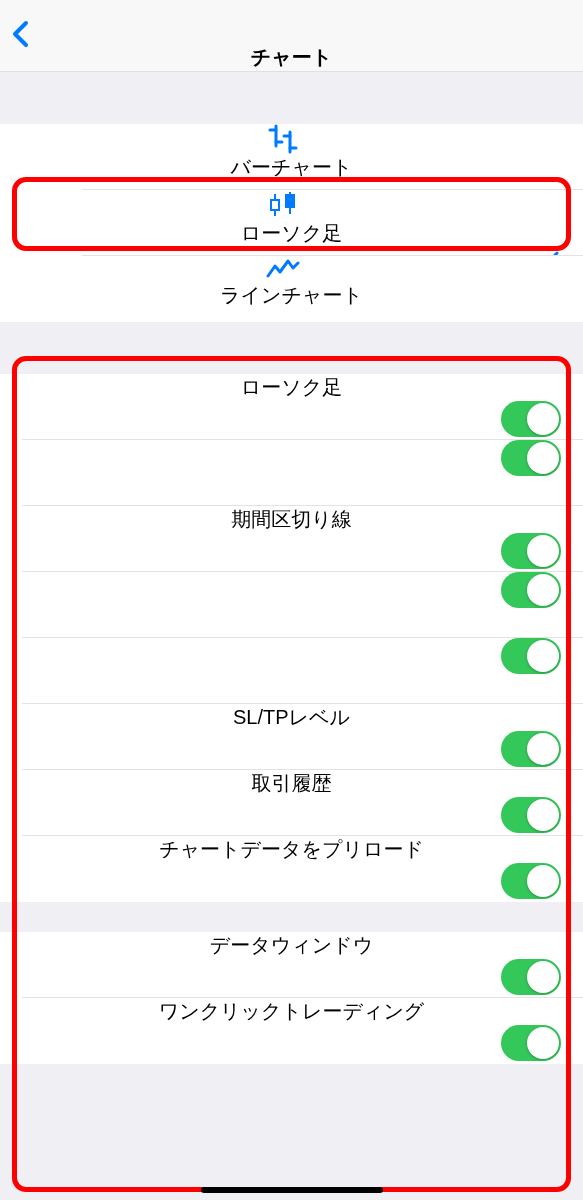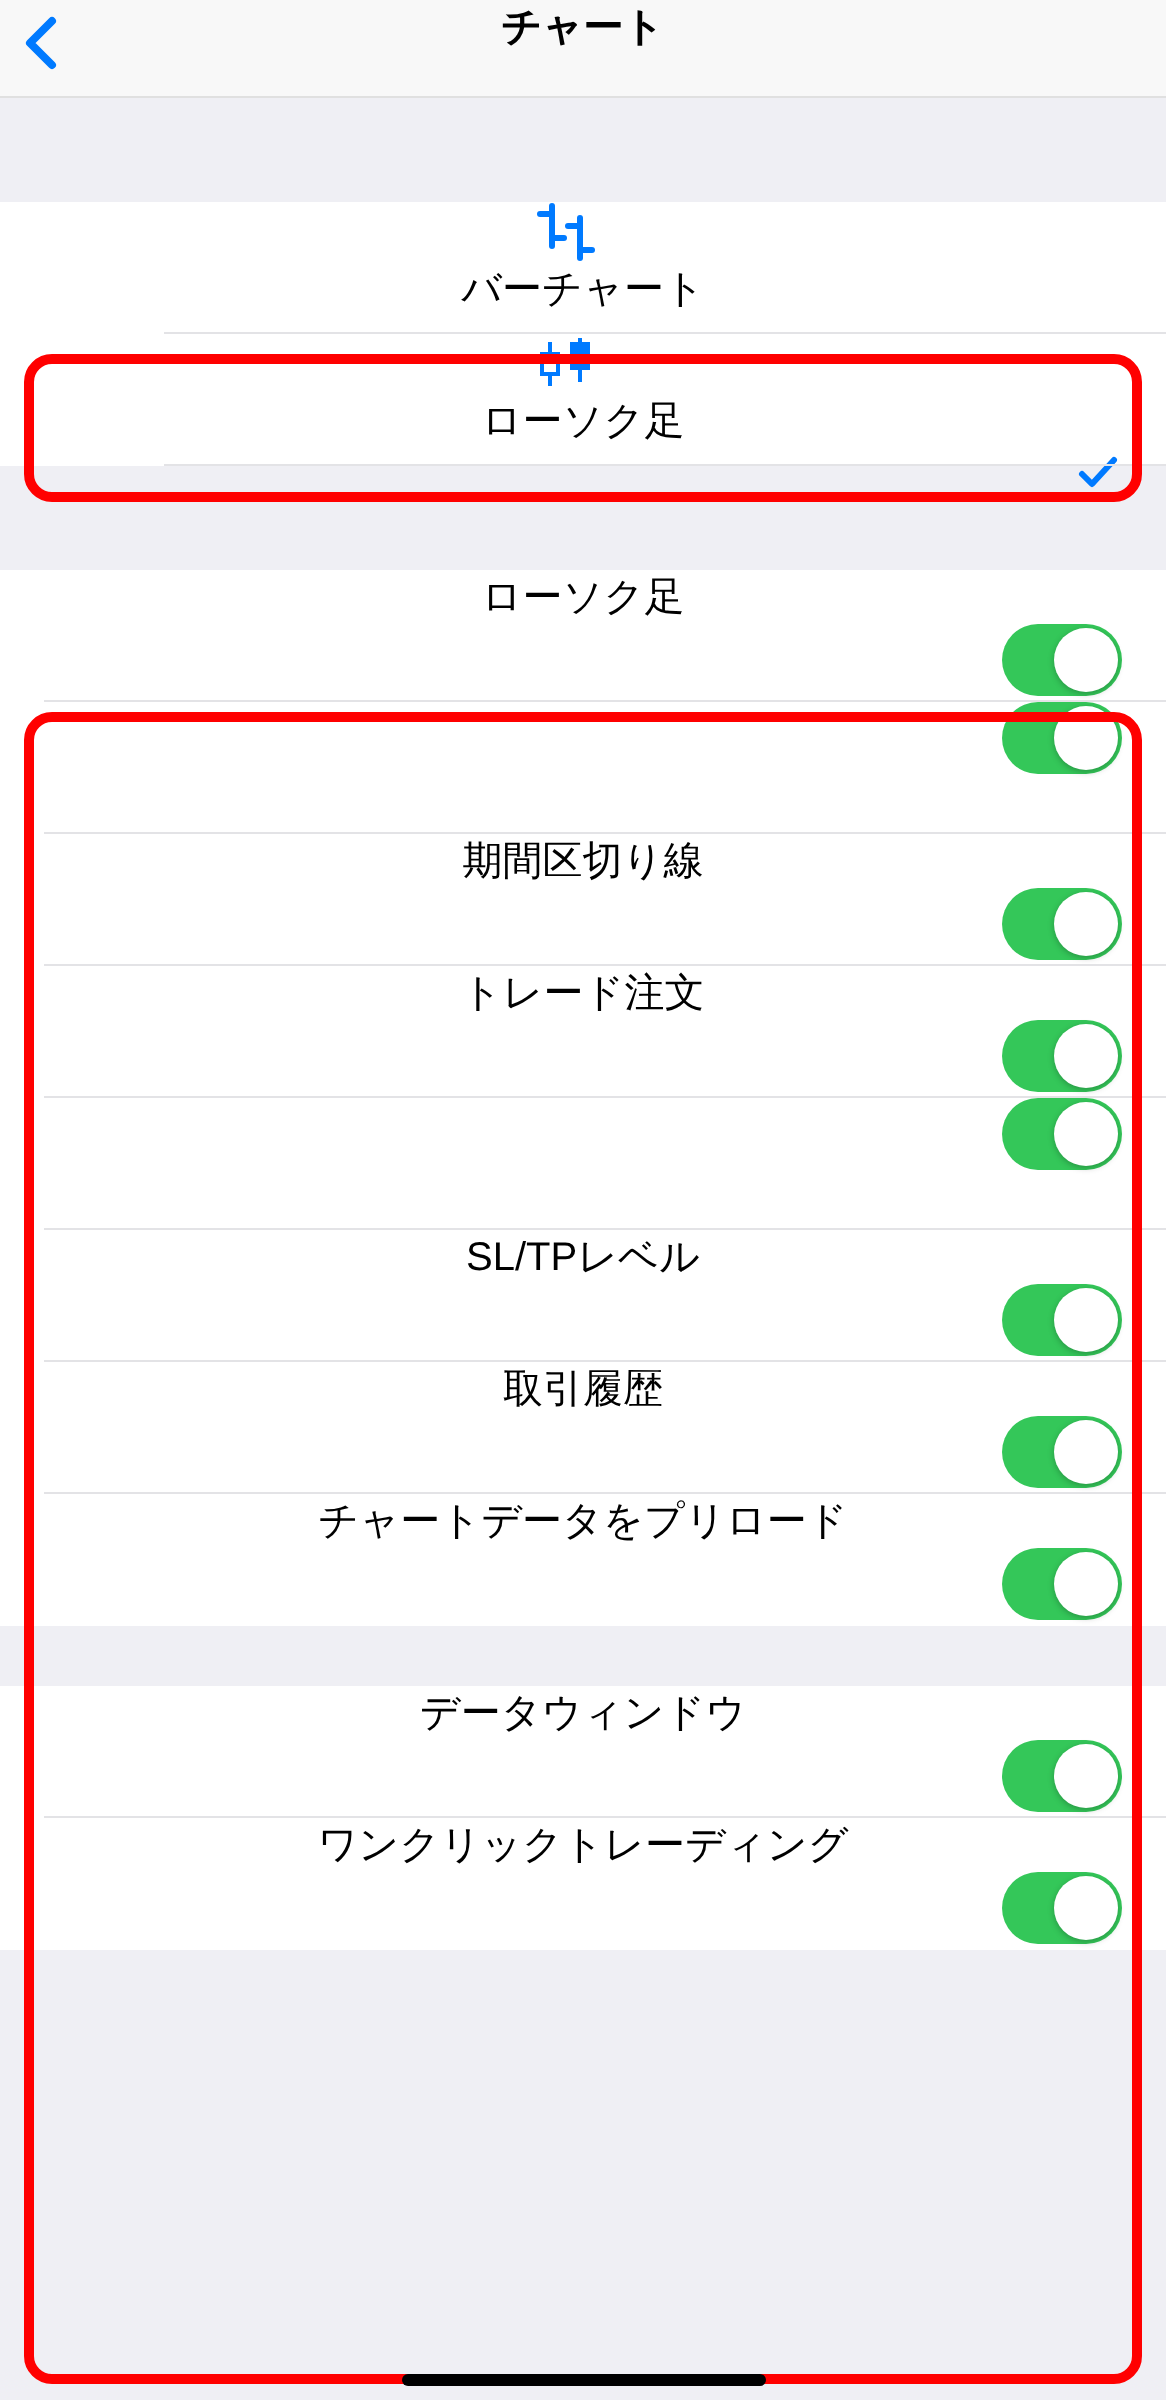--- a/index.html
+++ b/index.html
@@ -4,24 +4,24 @@
 <style>
   * { box-sizing: border-box; margin: 0; padding: 0; }
   html, body { width: 583px; height: 1200px; overflow: hidden; }
   body {
     font-family: -apple-system, "Hiragino Sans", sans-serif;
     background: #efeff4;
     color: #000;
     position: relative;
   }
   .navbar {
-    height: 49px;
+    height: 72px;
     background: #f8f8f8;
     display: flex;
-    align-items: flex-start;
+    align-items: flex-end;
     justify-content: center;
     position: relative;
     border-bottom: 1px solid #e0e0e0;
   }
   .back-btn {
     position: absolute;
     left: 10px;
     top: 50%;
     transform: translateY(-50%);
   }
@@ -152,20 +152,28 @@
     </span>
     <span>ローソク足</span>
     <span class="check-mark">
       <svg width="24" height="24" viewBox="0 0 24 24">
         <polyline points="4,13 9,18 20,6" fill="none" stroke="#007aff" stroke-width="3" stroke-linecap="round" stroke-linejoin="round"></polyline>
       </svg>
     </span>
     <div class="divider"></div>
   </div>
 
+  <div class="cell">
+    <span class="chart-icon">
+      <svg width="34" height="26" viewBox="0 0 34 26">
+        <polyline points="2,20 9,10 14,16 22,5 27,12 32,7" fill="none" stroke="#007aff" stroke-width="3" stroke-linecap="round" stroke-linejoin="round"></polyline>
+      </svg>
+    </span>
+    <span>ラインチャート</span>
+  </div>
 </div>
 
 <div class="sep"></div>
 
 <div class="toggle-group" id="toggles-a">
     <div class="cell">
       <span>ローソク足</span>
       <div class="switch on">
         <div class="knob"></div>
       </div>
@@ -178,21 +186,20 @@
       <div class="divider"></div>
     </div>
     <div class="cell">
       <span>期間区切り線</span>
       <div class="switch on">
         <div class="knob"></div>
       </div>
       <div class="divider"></div>
     </div>
     <div class="cell">
-      <span>トレード注文</span>
       <div class="switch on">
         <div class="knob"></div>
       </div>
       <div class="divider"></div>
     </div>
     <div class="cell">
       <div class="switch on">
         <div class="knob"></div>
       </div>
       <div class="divider"></div>

